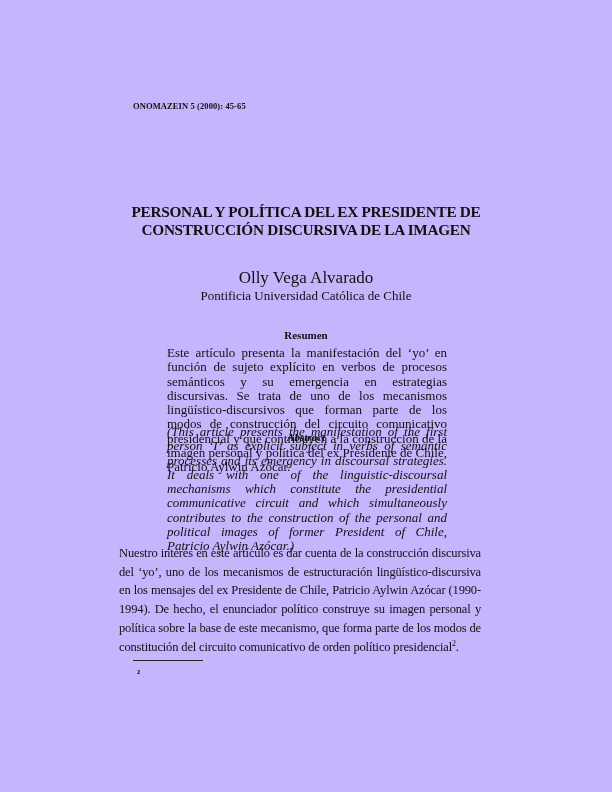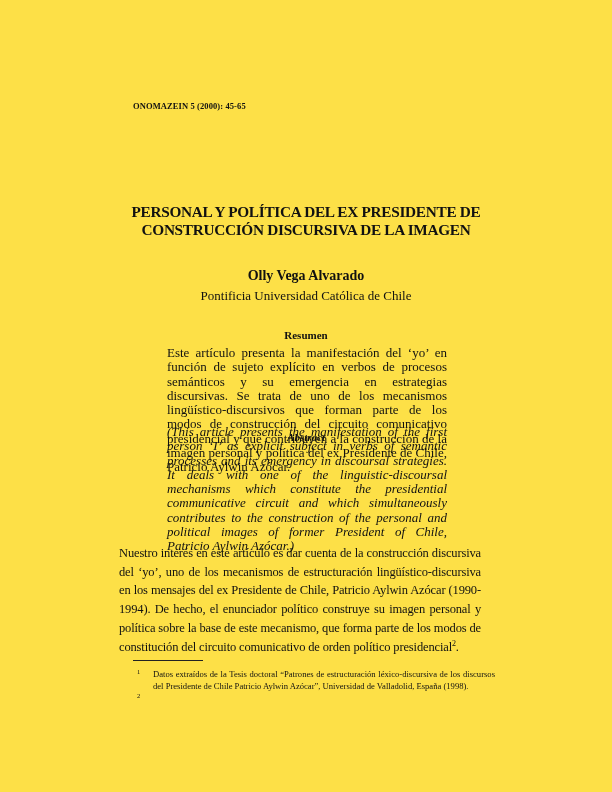--- a/index.html
+++ b/index.html
@@ -1,28 +1,28 @@
 <!DOCTYPE html>
 <html><head>
   <meta charset="utf-8">
   <style>
     html, body { margin: 0; padding: 0; background: #ffffff; }
     body { width: 612px; height: 792px; position: relative; overflow: hidden;
            font-family: "Liberation Serif", "DejaVu Serif", serif; color: #111; }
-    .page { position: absolute; left: 0; top: 0; width: 612px; height: 792px; background: #fde047; }
+    .page { position: absolute; left: 0; top: 0; width: 612px; height: 792px; background: #c4b5fd; }
 
     .running-head { position: absolute; left: 133px; top: 101px; font-size: 8.5px;
                     font-weight: bold; letter-spacing: 0.1px; }
 
     .title { position: absolute; left: 120px; width: 372px; top: 203px; text-align: center;
              font-size: 15.3px; font-weight: bold; line-height: 17.5px; letter-spacing: -0.3px; }
     .title sup { font-size: 9px; line-height: 0; vertical-align: 6px; }
 
     .author { position: absolute; left: 120px; width: 372px; top: 268px; text-align: center;
-              font-size: 14px; font-weight: bold; }
+              font-size: 17px; font-weight: normal; }
     .affil { position: absolute; left: 120px; width: 372px; top: 288px; text-align: center;
              font-size: 13px; }
 
     .abs-head { position: absolute; left: 120px; width: 372px; text-align: center;
                 font-size: 11px; font-weight: bold; }
     .abs-head.res { top: 329px; }
     .abs-head.en { top: 431px; font-style: italic; }
 
     .abs-body { position: absolute; left: 167px; width: 280px; font-size: 13px;
                 line-height: 14.3px; text-align: justify; }
@@ -62,20 +62,19 @@
   <div class="abs-head en">Abstract</div>
   <div class="abs-body en">(This article presents the manifestation of the first person ‘I’ as explicit subject in verbs of semantic processes and its emergency in discoursal strategies. It deals with one of the linguistic-discoursal mechanisms which constitute the presidential communicative circuit and which simultaneously contributes to the construction of the personal and political images of former President of Chile, Patricio Aylwin Azócar.)</div>
 
   <div class="main-text"><span>Nuestro interés en este artículo es dar cuenta de la construcción discursiva del ‘yo’, uno de los mecanismos de estructuración lingüístico-discursiva en los mensajes del ex Presidente de Chile, Patricio Aylwin Azócar (1990-1994). De hecho, el enunciador político construye su imagen personal y política sobre la base de este mecanismo, que forma parte de los modos de constitución del circuito comunicativo de orden político presidencial</span><sup>2</sup><span>.</span></div>
 
   <div class="fn-rule"></div>
 
   <div class="footnotes">
     <div class="fn">
       <span class="fn-num">1</span>
-      <span>Datos extraídos de la Tesis doctoral “Patrones de estructuración léxico-discursiva de los discursos del Presidente de Chile Patricio Aylwin Azócar”, Universidad de Valladolid, España (1998).</span>
     </div>
     <div class="fn">
       <span class="fn-num">2</span>
     </div>
   </div>
 
 </div>
 
 </body></html>

